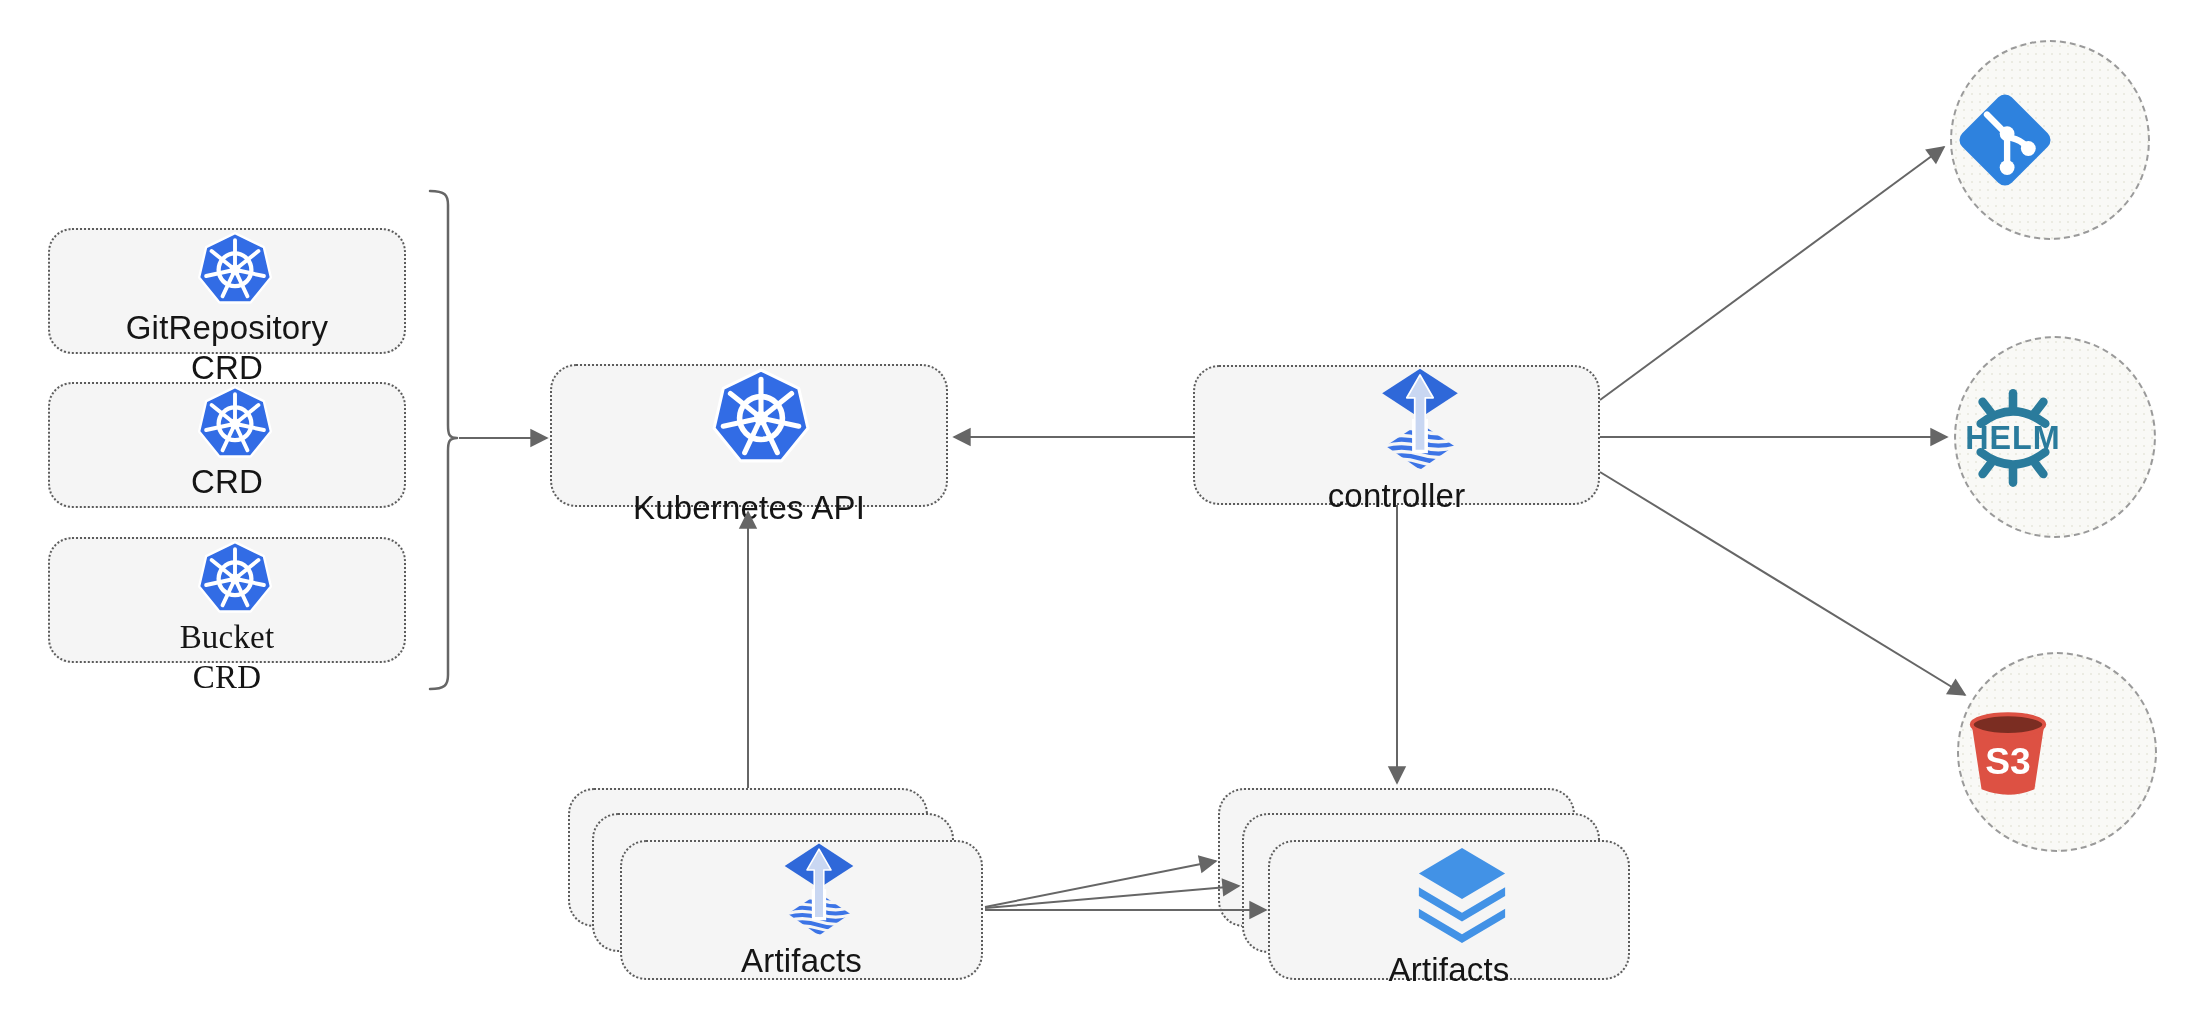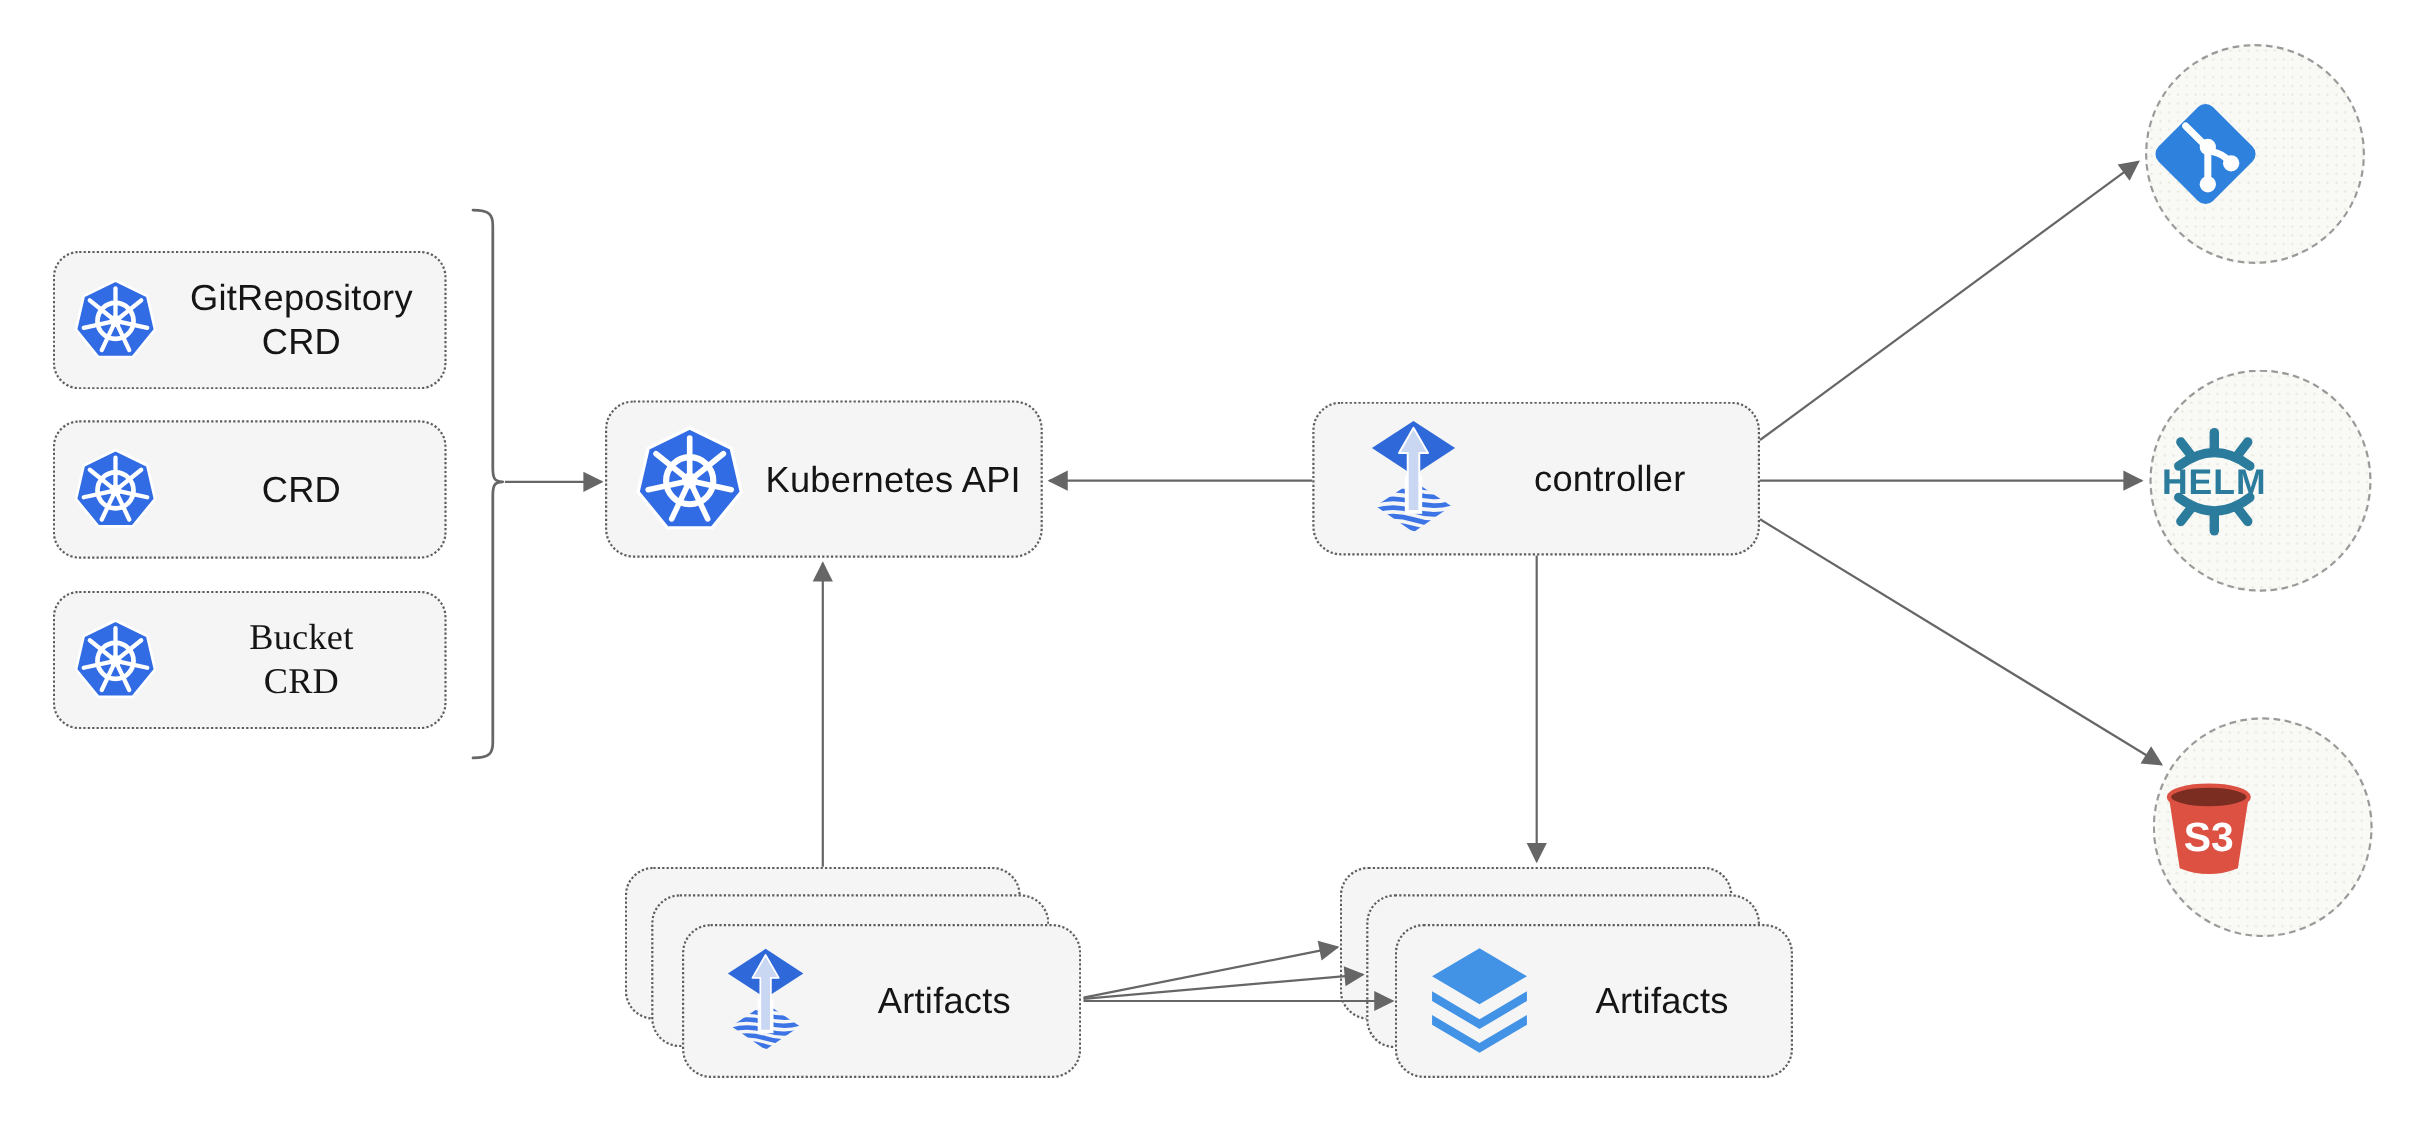--- a/index.html
+++ b/index.html
@@ -11,20 +11,21 @@
     overflow:hidden;
   }
   .node{
     position:absolute;
     background:var(--node-fill,#f5f5f5);
     border:2px dotted var(--node-border,#5c5c5c);
     border-radius:24px;
     box-sizing:border-box;
     display:flex;
     align-items:center;
+    flex-direction:column;
   }
   .node .icon{flex:0 0 auto;display:block;}
   .node .label{
     flex:1 1 auto;
     text-align:center;
     font-size:33px;
     line-height:40px;
     color:var(--label-text,#151515);
     letter-spacing:0.2px;
   }
@@ -121,21 +122,21 @@
   <div class="node" style="left:48px;top:537px;width:358px;height:126px;font-family:Liberation Serif, serif;">
     <svg class="icon" width="78" height="78" style="margin-left:16px">
         <use href="#sym-k8s"></use>
       </svg>
     <div class="label">
       <div>Bucket</div>
       <div>CRD</div>
     </div>
   </div>
 
-  <div class="node" style="left:550px;top:364px;width:398px;height:143px;border-radius:26px;">
+  <div class="node" style="left:550px;top:364px;width:398px;height:143px;border-radius:26px;gap:20px;">
     <svg class="icon" width="102" height="102" style="margin-left:24px">
         <use href="#sym-k8s"></use>
       </svg>
     <div class="label label-lg">Kubernetes API</div>
   </div>
 
   <div class="node" style="left:1193px;top:365px;width:407px;height:140px;border-radius:26px;">
     <svg class="icon" width="88" height="109" style="margin-left:46px">
         <use href="#sym-flux"></use>
       </svg>

